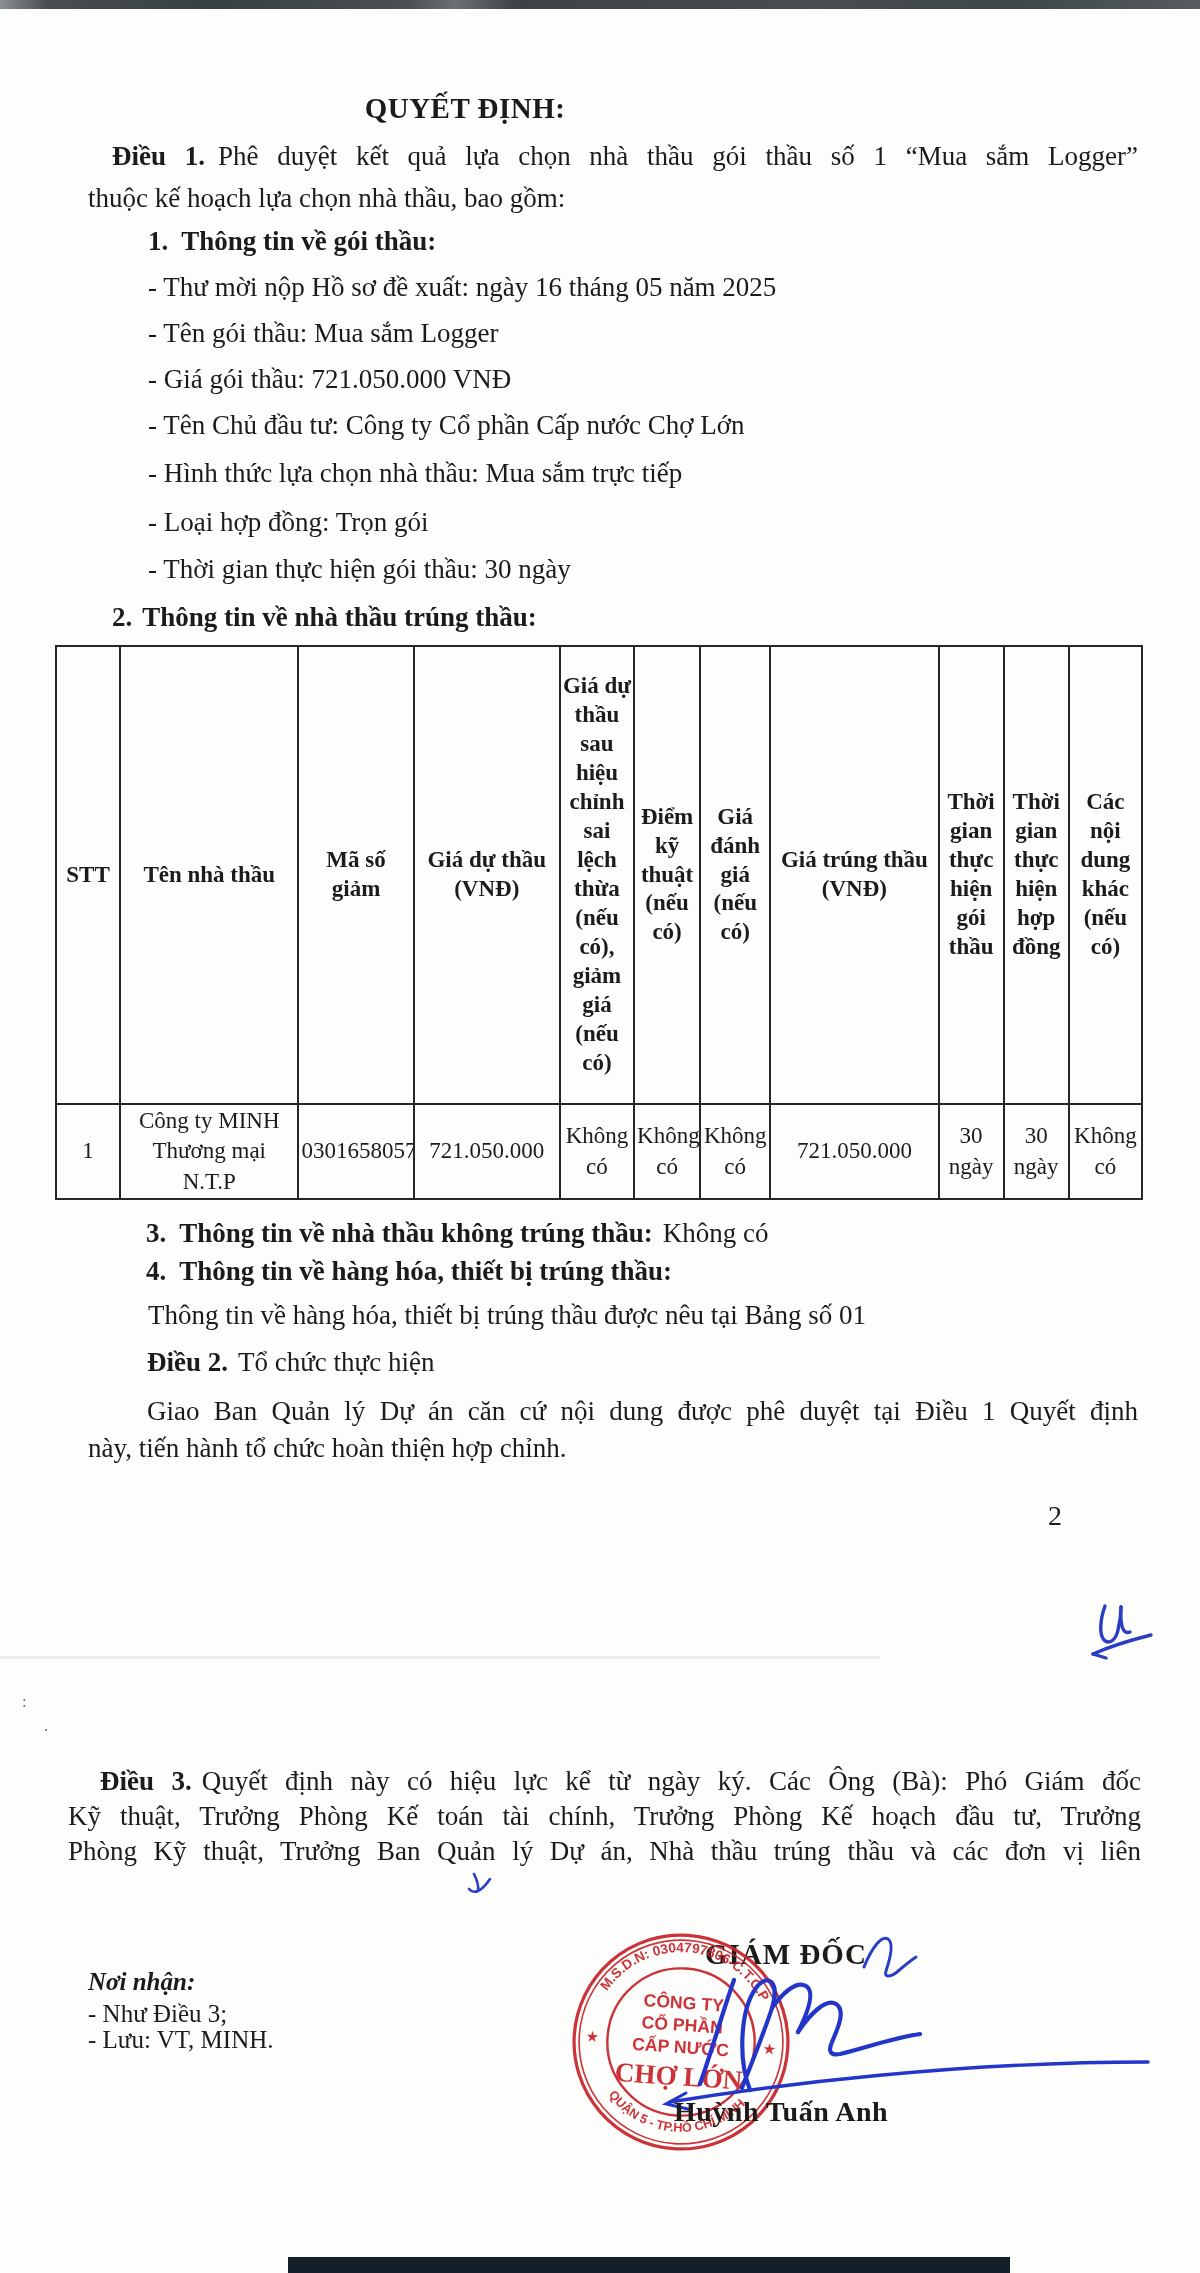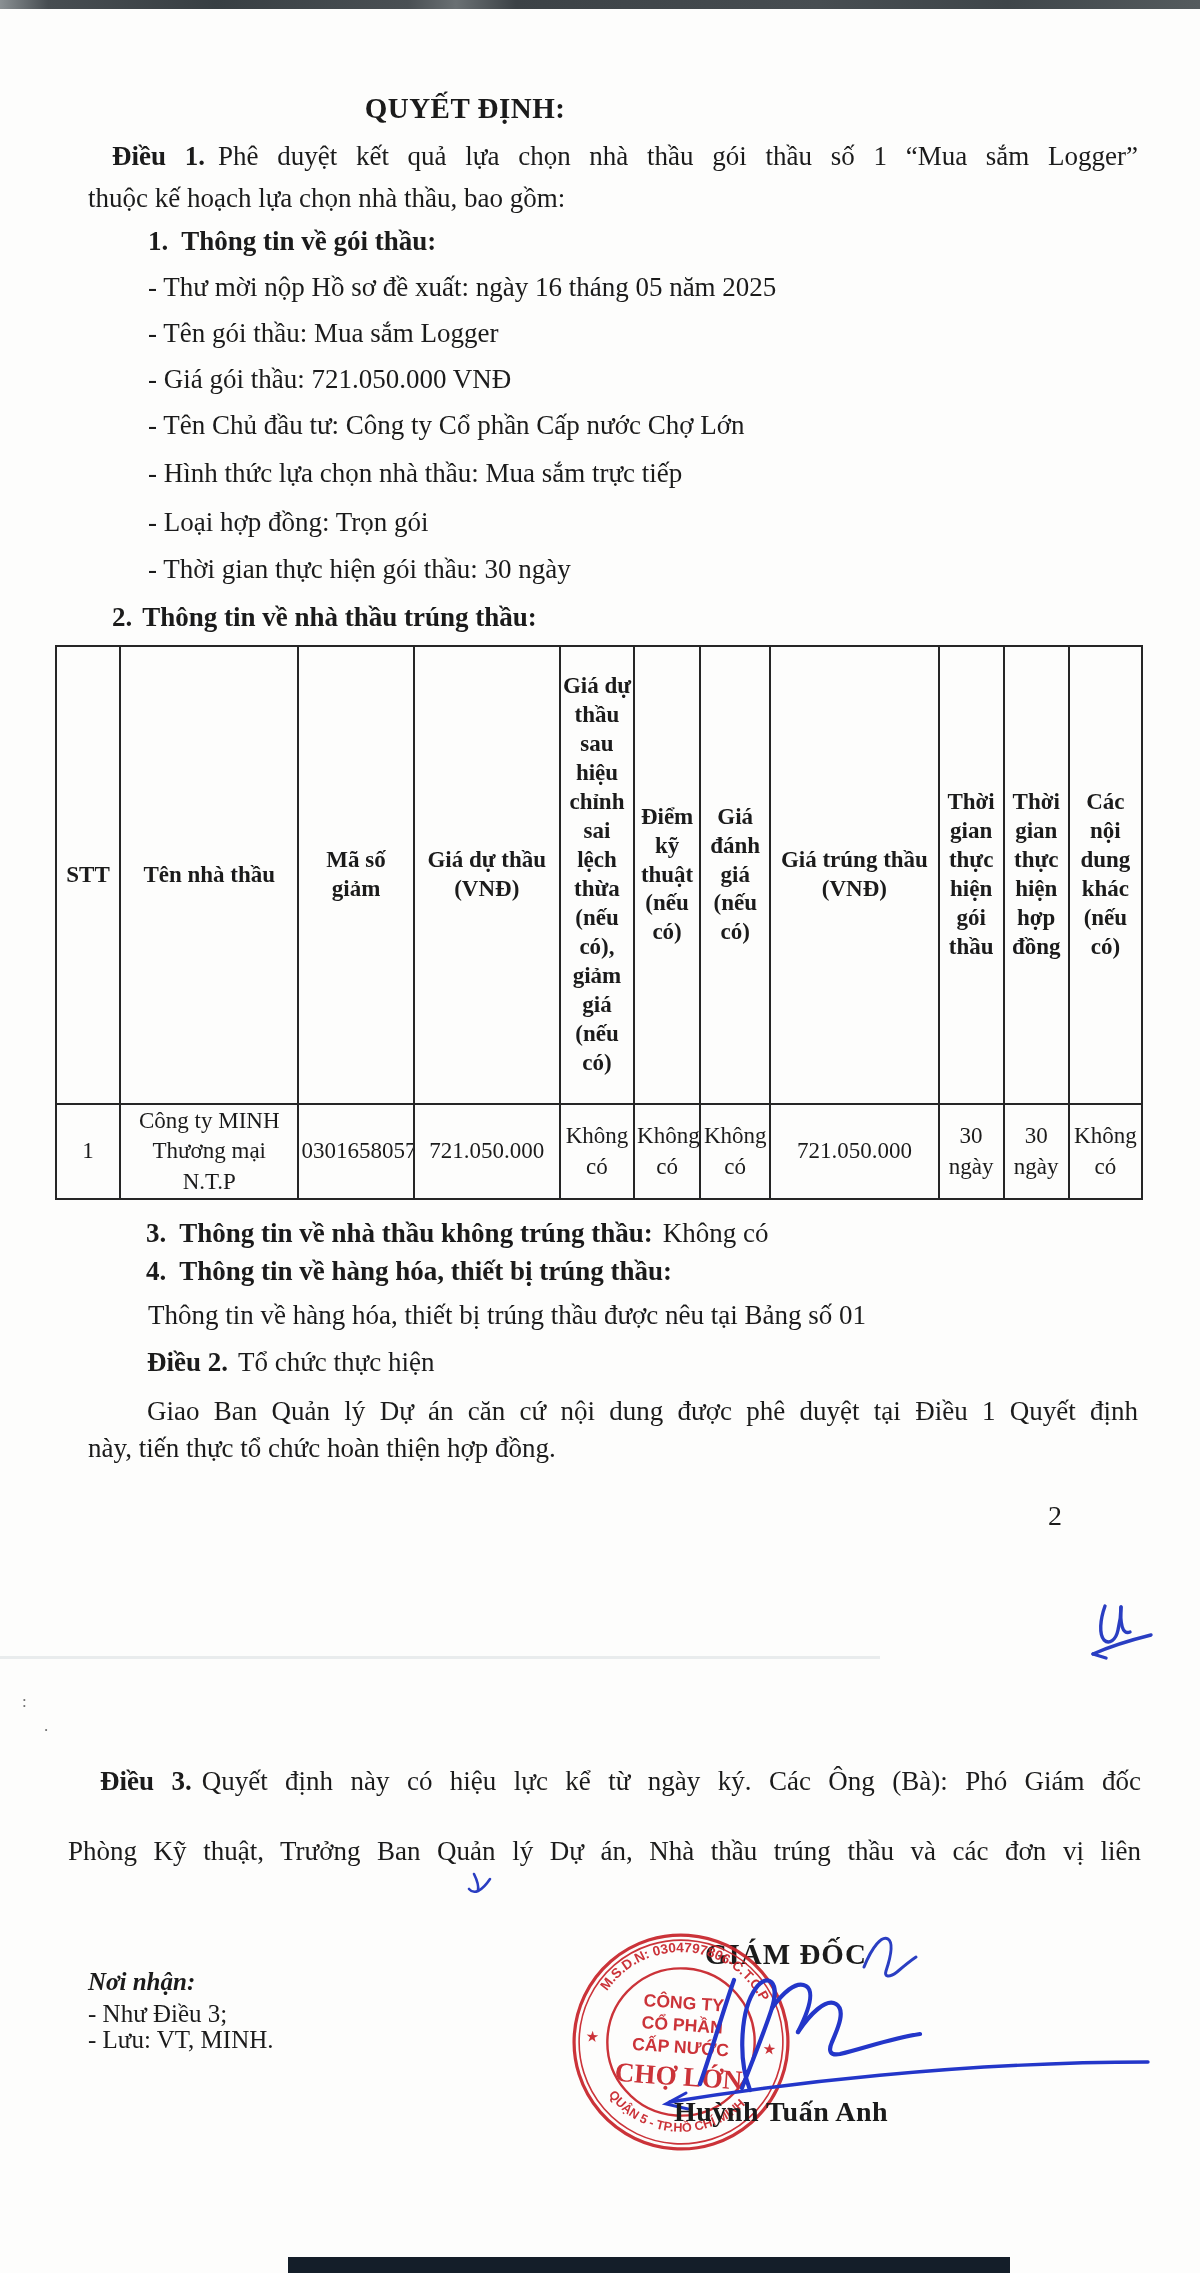--- a/index.html
+++ b/index.html
@@ -116,36 +116,37 @@
   </div>
   <div class="abs ln" style="left:146px;top:1256px;">
     <span class="b">4.</span><span class="b gap">Thông tin về hàng hóa, thiết bị trúng thầu:</span>
   </div>
   <div class="abs ln" style="left:148px;top:1300px;">Thông tin về hàng hóa, thiết bị trúng thầu được nêu tại Bảng số 01</div>
 
   <div class="abs ln" style="left:147px;top:1347px;">
     <span class="b">Điều 2.</span><span class="gap8">Tổ chức thực hiện</span>
   </div>
   <div class="abs wrapln fill" style="left:147px;top:1396px;width:991px;">Giao Ban Quản lý Dự án căn cứ nội dung được phê duyệt tại Điều 1 Quyết định</div>
-  <div class="abs ln" style="left:88px;top:1433px;">này, tiến thực tổ chức hoàn thiện hợp đồng.</div>
+  <div class="abs ln" style="left:88px;top:1433px;">này, tiến hành tổ chức hoàn thiện hợp chỉnh.</div>
 
   <div class="abs pagenum" style="left:1048px;top:1500px;">2</div>
 
   <svg class="abs" style="left:1083px;top:1596px;" width="75" height="70" viewBox="0 0 75 70">
     <g fill="none" stroke="#2a3ec2" stroke-width="3.4" stroke-linecap="round">
       <path d="M 22,10 C 17,24 16,38 21,44 C 26,49 33,44 35,34 C 37,26 38,16 38,11"></path>
       <path d="M 38,11 C 37,27 39,39 47,36"></path>
       <path d="M 10,58 C 28,50 48,44 68,39"></path>
       <path d="M 10,58 L 23,62"></path>
     </g>
   </svg>
 
   <div class="abs wrapln fill" style="left:100px;top:1764px;width:1041px;line-height:35px;">
     <span class="b">Điều 3.</span><span class="gap8">Quyết định này có hiệu lực kể từ ngày ký. Các Ông (Bà): Phó Giám đốc</span>
   </div>
+  <div class="abs wrapln fill" style="left:68px;top:1799px;width:1073px;line-height:35px;">Kỹ thuật, Trưởng Phòng Kế toán tài chính, Trưởng Phòng Kế hoạch đầu tư, Trưởng</div>
   <div class="abs wrapln fill" style="left:68px;top:1834px;width:1073px;line-height:35px;">Phòng Kỹ thuật, Trưởng Ban Quản lý Dự án, Nhà thầu trúng thầu và các đơn vị liên</div>
 
   <svg class="abs" style="left:465px;top:1866px;" width="30" height="34" viewBox="0 0 30 34">
     <g fill="none" stroke="#2a3ec2" stroke-width="2.6" stroke-linecap="round">
       <path d="M 9,8 C 12,14 14,20 13,25"></path>
       <path d="M 4,23 C 9,29 17,25 25,13"></path>
     </g>
   </svg>
 
   <div class="abs noinhan-label" style="left:88px;top:1968px;text-align:center;">Nơi nhận:</div>

